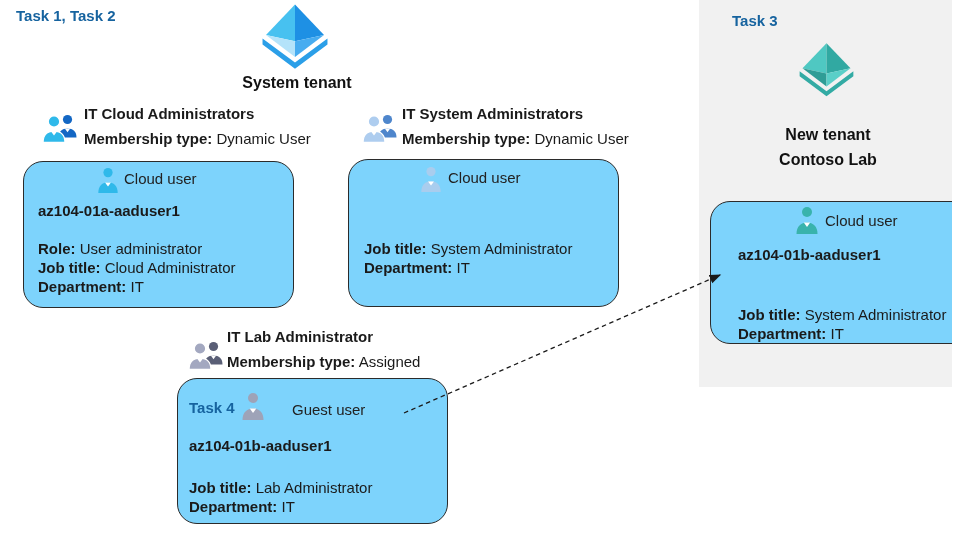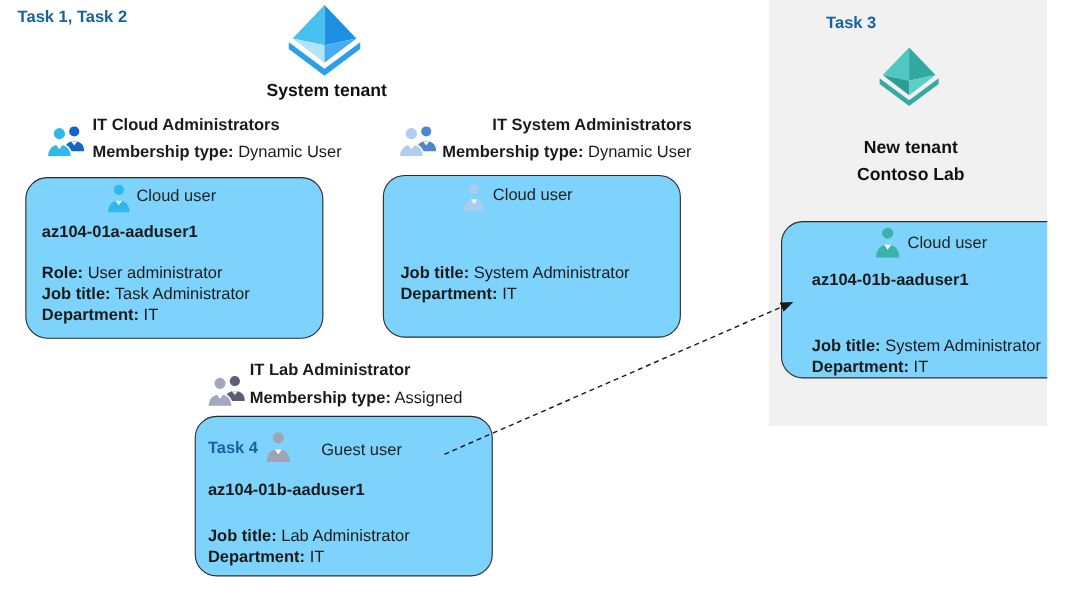--- a/index.html
+++ b/index.html
@@ -60,38 +60,38 @@
   <div class="abs" style="left:362px;top:111px;">
     <svg width="36" height="32" viewBox="0 0 36 32">
       <circle cx="25.5" cy="8.5" r="4.6" fill="#4E86CC"></circle>
       <path d="M16.5,26.5 C16.5,20.5 20,17.5 25.5,17.5 C31,17.5 34.5,20.5 34.5,26.5 Z" fill="#4E86CC"></path>
       <path d="M22.8,17.6 L28.2,17.6 L25.5,21.2 Z" fill="#fff"></path>
       <circle cx="12" cy="10.5" r="5.8" fill="#AECDEF" stroke="#fff" stroke-width="1.4"></circle>
       <path d="M1,31.5 C1,24 5.5,20 12,20 C18.5,20 23,24 23,31.5 Z" fill="#AECDEF" stroke="#fff" stroke-width="1.4"></path>
       <path d="M8.6,20.1 L15.4,20.1 L12,24.6 Z" fill="#fff"></path>
     </svg>
   </div>
-  <div class="abs" style="left:402px;top:105px;text-align:right;">
+  <div class="abs" style="left:402px;top:105px;">
     <div class="group-title">IT System Administrators</div>
     <div class="group-sub"><span class="b">Membership type:</span> <span>Dynamic User</span></div>
   </div>
 
   <div class="card" style="left:23px;top:161px;width:245px;height:145px;">
     <div class="abs" style="left:72px;top:4px;">
       <svg width="24" height="28" viewBox="0 0 26 30">
         <circle cx="13" cy="7" r="5" fill="#2FB9EA"></circle>
         <path d="M2.5,29 C2.5,21.5 6.8,17.5 13,17.5 C19.2,17.5 23.5,21.5 23.5,29 Z" fill="#2FB9EA"></path>
         <path d="M9.8,17.6 L16.2,17.6 L13,22 Z" fill="#fff"></path>
       </svg>
     </div>
     <div class="abs card-type" style="left:100px;top:8px;">Cloud user</div>
     <div class="abs card-name" style="left:14px;top:40px;">az104-01a-aaduser1</div>
     <div class="abs fields" style="left:14px;top:77px;">
       <div><span class="b">Role:</span> <span>User administrator</span></div>
-      <div><span class="b">Job title:</span> <span>Task Administrator</span></div>
+      <div><span class="b">Job title:</span> <span>Cloud Administrator</span></div>
       <div><span class="b">Department:</span> <span>IT</span></div>
     </div>
   </div>
 
   <div class="card" style="left:348px;top:159px;width:245px;height:146px;">
     <div class="abs" style="left:70px;top:5px;">
       <svg width="24" height="28" viewBox="0 0 26 30">
         <circle cx="13" cy="7" r="5" fill="#A9CDEE"></circle>
         <path d="M2.5,29 C2.5,21.5 6.8,17.5 13,17.5 C19.2,17.5 23.5,21.5 23.5,29 Z" fill="#A9CDEE"></path>
         <path d="M9.8,17.6 L16.2,17.6 L13,22 Z" fill="#fff"></path>
@@ -129,21 +129,21 @@
       </svg>
     </div>
     <div class="abs card-type" style="left:114px;top:22px;">Guest user</div>
     <div class="abs card-name" style="left:11px;top:58px;">az104-01b-aaduser1</div>
     <div class="abs fields" style="left:11px;top:99px;">
       <div><span class="b">Job title:</span> <span>Lab Administrator</span></div>
       <div><span class="b">Department:</span> <span>IT</span></div>
     </div>
   </div>
 
-  <div class="abs task-label" style="left:751px;top:12px;">Task 3</div>
+  <div class="abs task-label" style="left:732px;top:12px;">Task 3</div>
   <div class="abs" style="left:795px;top:42px;">
     <svg width="63" height="56" viewBox="0 0 110 98">
       <polygon points="55,2 13,46 55,55" fill="#4FC8C2"></polygon>
       <polygon points="55,2 97,46 55,55" fill="#31A9A2"></polygon>
       <polygon points="13,46 55,78 55,55" fill="#2F9D96"></polygon>
       <polygon points="97,46 55,78 55,55" fill="#5ACFC8"></polygon>
       <path d="M8,51 L55,86 L102,51 L102,60 L55,95 L8,60 Z" fill="#33ABA4"></path>
     </svg>
   </div>
   <div class="abs tenant-title" style="left:699px;top:122px;width:258px;">

